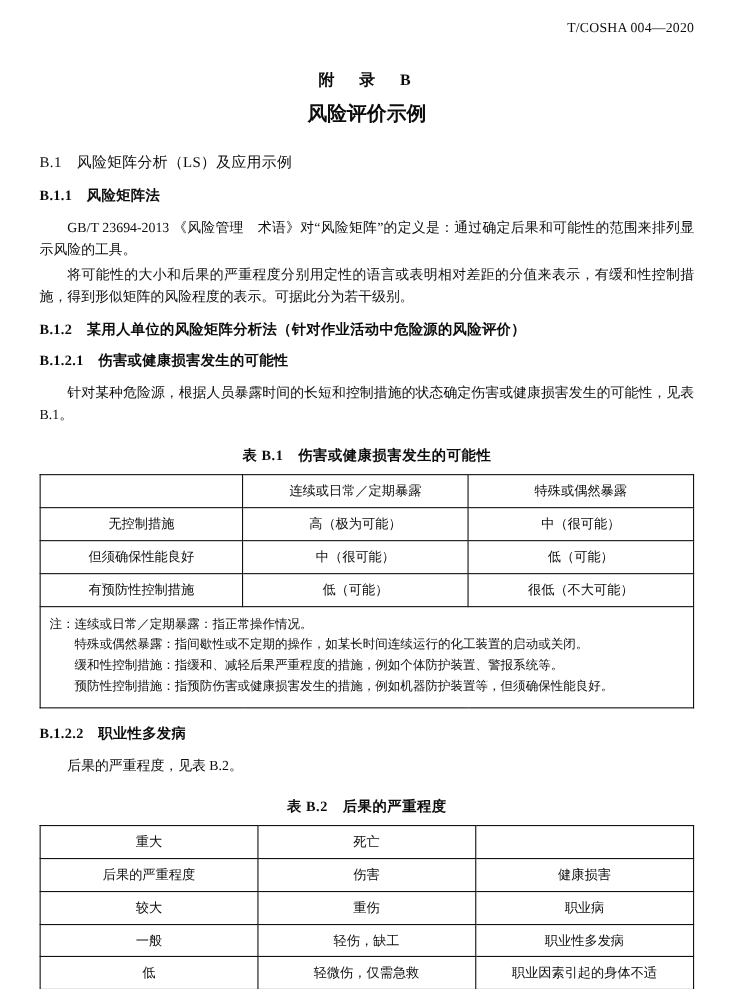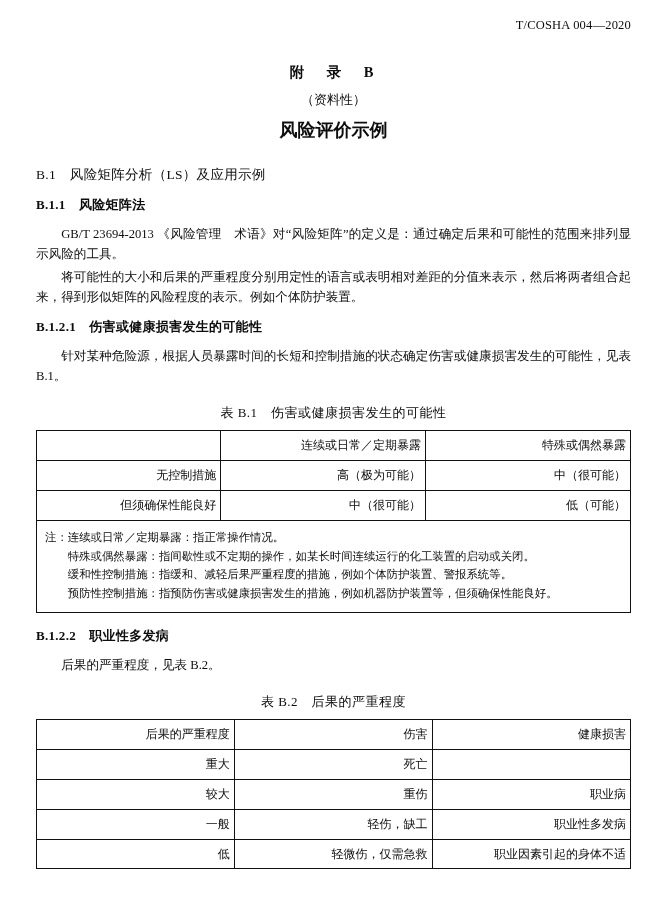--- a/index.html
+++ b/index.html
@@ -65,33 +65,33 @@
     line-height: 1.62;
     margin: 0 0 2px 0;
     text-align: justify;
     text-indent: 2em;
   }
   .spacer-8 { height: 8px; }
   .spacer-14 { height: 14px; }
   .table-caption {
     text-align: center;
     font-size: 13px;
-    font-weight: normal;
+    font-weight: bold;
     margin: 18px 0 8px 0;
     letter-spacing: 0.5px;
   }
   table.doc {
     width: 100%;
     border-collapse: collapse;
     font-size: 12px;
     table-layout: fixed;
   }
   table.doc td {
     border: 1px solid #111;
-    text-align: right;
+    text-align: center;
     padding: 6px 4px;
     line-height: 1.4;
   }
   table.doc td.notecell {
     text-align: left;
     padding: 7px 8px 9px 8px;
     line-height: 1.65;
   }
   .note-line {
     font-size: 11.4px;
@@ -107,30 +107,30 @@
   .t2-col3 { width: 33.4%; }
 </style>
 </head>
 <body>
 
 <div class="page">
 
   <div class="header">T/COSHA 004—2020</div>
 
   <div class="annex-title">附　录　B</div>
-  <div class="annex-sub">（资料性）</div>
   <div class="annex-name">风险评价示例</div>
 
   <h2 class="sec">B.1　风险矩阵分析（LS）及应用示例</h2>
 
   <h3 class="sec">B.1.1　风险矩阵法</h3>
   <p class="body">GB/T 23694-2013 《风险管理　术语》对“风险矩阵”的定义是：通过确定后果和可能性的范围来排列显示风险的工具。</p>
-  <p class="body">将可能性的大小和后果的严重程度分别用定性的语言或表明相对差距的分值来表示，然后将两者组合起来，得到形似矩阵的风险程度的表示。例如个体防护装置。</p>
+  <p class="body">将可能性的大小和后果的严重程度分别用定性的语言或表明相对差距的分值来表示，有缓和性控制措施，得到形似矩阵的风险程度的表示。可据此分为若干级别。</p>
 
   <div class="spacer-8"></div>
+  <h3 class="sec">B.1.2　某用人单位的风险矩阵分析法（针对作业活动中危险源的风险评价）</h3>
   <h3 class="sec">B.1.2.1　伤害或健康损害发生的可能性</h3>
   <p class="body">针对某种危险源，根据人员暴露时间的长短和控制措施的状态确定伤害或健康损害发生的可能性，见表 B.1。</p>
 
   <div class="table-caption">表 B.1　伤害或健康损害发生的可能性</div>
 
   <table class="doc">
     <colgroup>
       <col class="t1-col1">
         <col class="t1-col2">
         <col class="t1-col3">
@@ -145,20 +145,25 @@
         <td>无控制措施</td>
         <td>高（极为可能）</td>
         <td>中（很可能）</td>
       </tr>
       <tr>
         <td>但须确保性能良好</td>
         <td>中（很可能）</td>
         <td>低（可能）</td>
       </tr>
       <tr>
+        <td>有预防性控制措施</td>
+        <td>低（可能）</td>
+        <td>很低（不大可能）</td>
+      </tr>
+      <tr>
         <td class="notecell" colspan="3">
           <div class="note-line">注：连续或日常／定期暴露：指正常操作情况。</div>
           <div class="note-line indent">特殊或偶然暴露：指间歇性或不定期的操作，如某长时间连续运行的化工装置的启动或关闭。</div>
           <div class="note-line indent">缓和性控制措施：指缓和、减轻后果严重程度的措施，例如个体防护装置、警报系统等。</div>
           <div class="note-line indent">预防性控制措施：指预防伤害或健康损害发生的措施，例如机器防护装置等，但须确保性能良好。</div>
         </td>
       </tr>
     </tbody>
   </table>
 
@@ -169,30 +174,30 @@
   <div class="table-caption">表 B.2　后果的严重程度</div>
 
   <table class="doc">
     <colgroup>
       <col class="t2-col1">
         <col class="t2-col2">
         <col class="t2-col3">
     </colgroup>
     <tbody>
       <tr>
+        <td>重大</td>
+        <td>死亡</td>
+        <td></td>
+      </tr>
+      <tr>
         <td>后果的严重程度</td>
         <td>伤害</td>
         <td>健康损害</td>
       </tr>
       <tr>
-        <td>重大</td>
-        <td>死亡</td>
-        <td></td>
-      </tr>
-      <tr>
         <td>较大</td>
         <td>重伤</td>
         <td>职业病</td>
       </tr>
       <tr>
         <td>一般</td>
         <td>轻伤，缺工</td>
         <td>职业性多发病</td>
       </tr>
       <tr>

